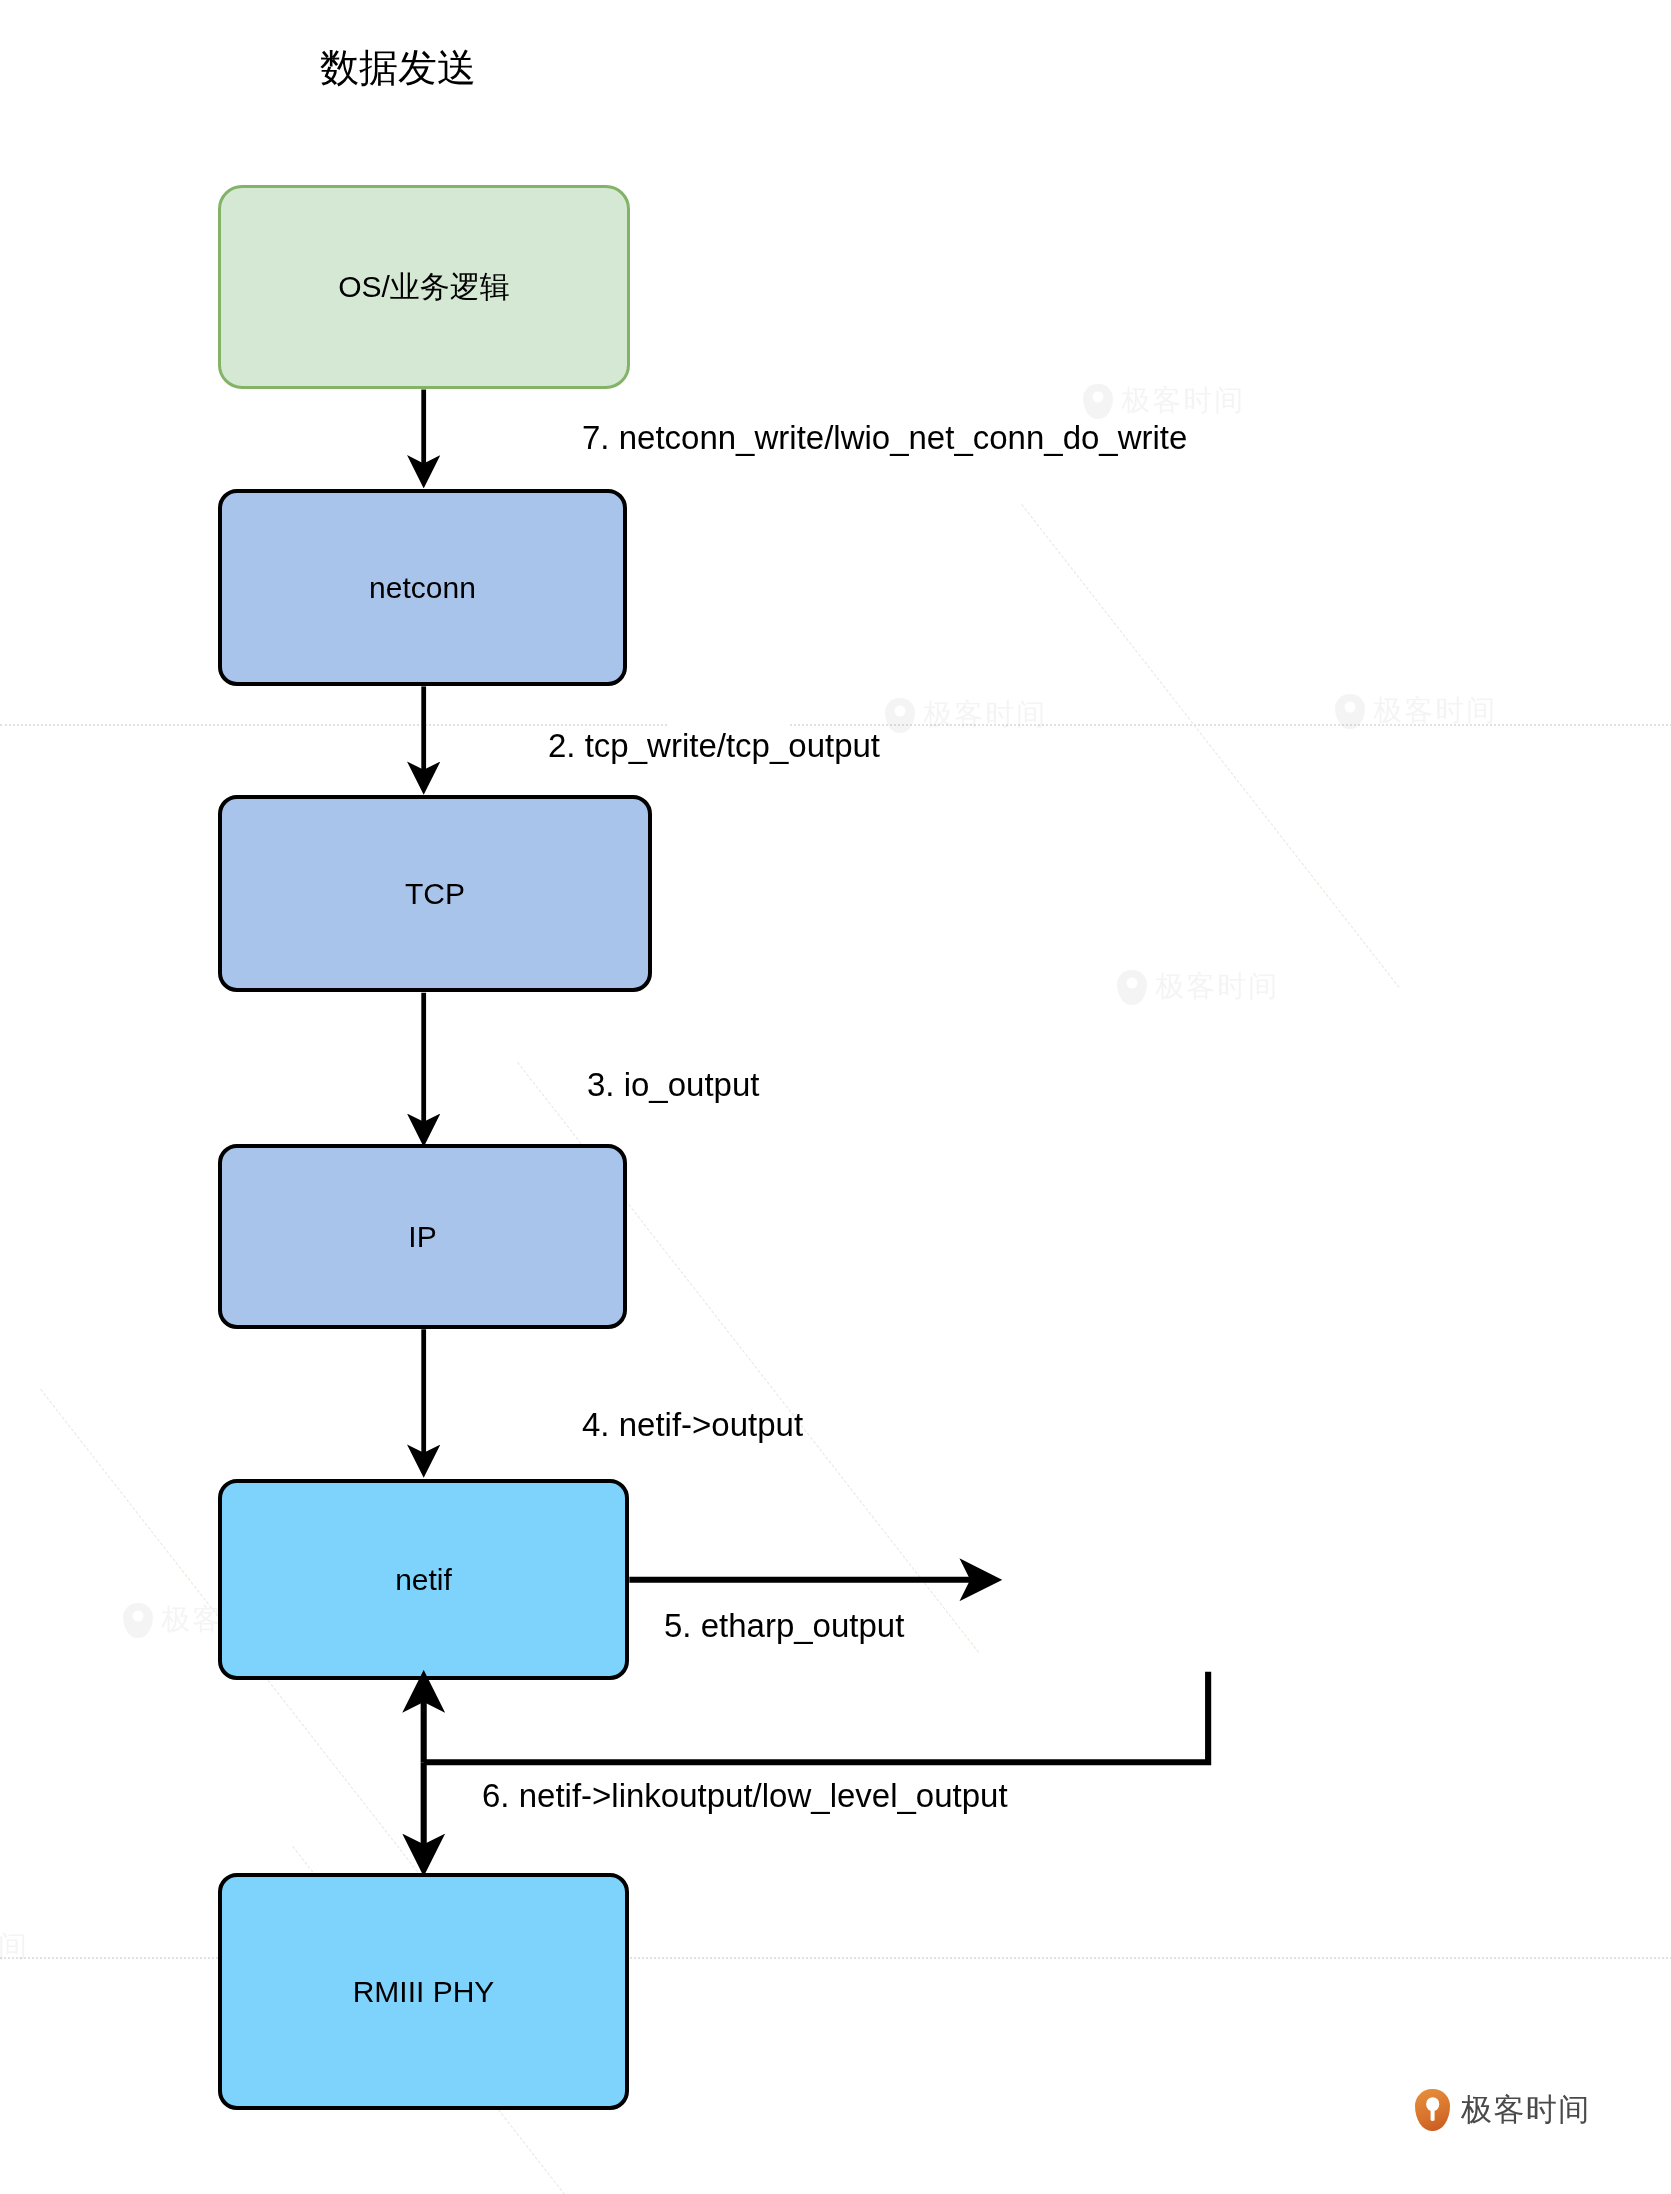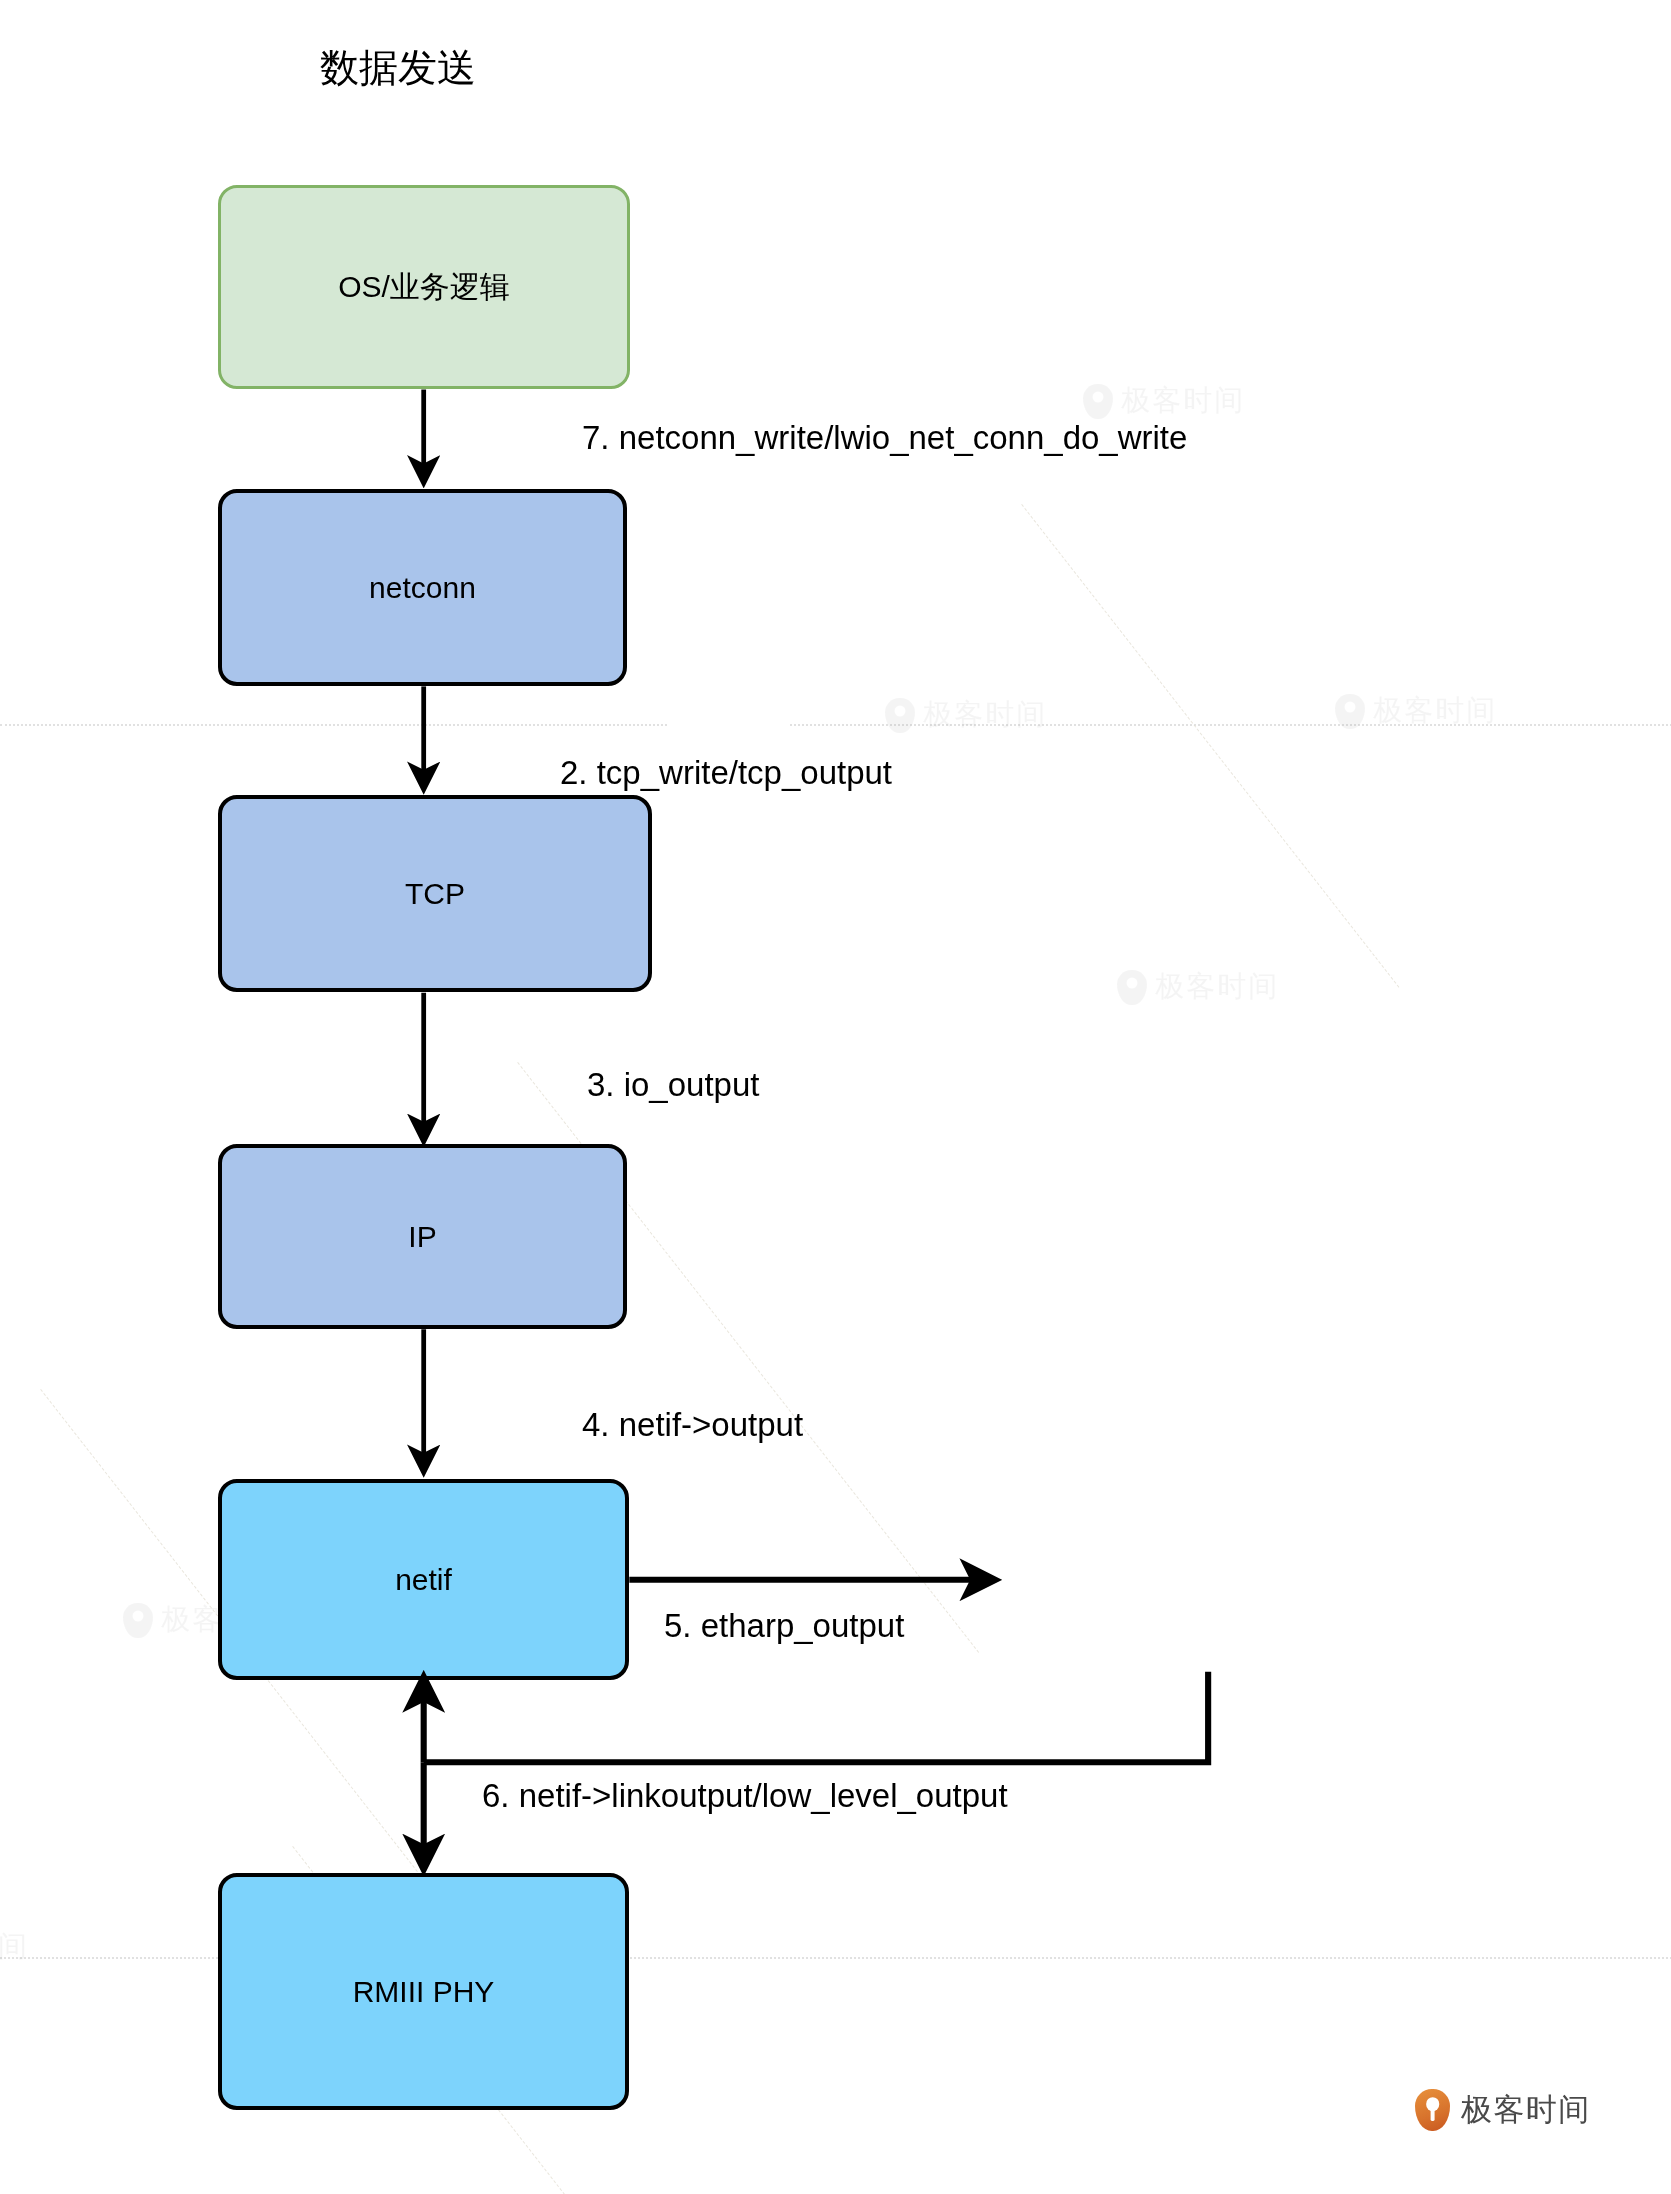--- a/index.html
+++ b/index.html
@@ -240,21 +240,21 @@
 
       <line x1="622" y1="1952" x2="622" y2="2158" stroke="#000" stroke-width="7" marker-end="url(#ah)"></line>
 
       <line x1="924" y1="2320" x2="1456" y2="2320" stroke="#000" stroke-width="9" marker-end="url(#ah)"></line>
 
       <path d="M 1774 2455 L 1774 2588 L 622 2588" fill="none" stroke="#000" stroke-width="9"></path>
       <line x1="622" y1="2588" x2="622" y2="2468" stroke="#000" stroke-width="9" marker-end="url(#ah)"></line>
       <line x1="622" y1="2588" x2="622" y2="2740" stroke="#000" stroke-width="9" marker-end="url(#ah)"></line>
     </svg>
 
-    <div class="node green" style="left:218px; top:185px; width:412px; height:204px;">
+    <div class="node green" style="left:218px; top:185px; width:412px; height:204px;border-radius:24px;">
       <span class="node-label">OS/业务逻辑</span>
     </div>
 
     <div class="node blue" style="left:218px; top:489px; width:409px; height:197px;">
       <span class="node-label">netconn</span>
     </div>
 
     <div class="node blue" style="left:218px; top:795px; width:434px; height:197px;">
       <span class="node-label">TCP</span>
     </div>
@@ -266,21 +266,21 @@
     <div class="node yellow" style="left:218px; top:1479px; width:411px; height:201px;">
       <span class="node-label">netif</span>
     </div>
 
 
     <div class="node yellow" style="left:218px; top:1873px; width:411px; height:237px;">
       <span class="node-label">RMIII PHY</span>
     </div>
 
     <div class="edge-label" style="left:582px; top:419px;">7. netconn_write/lwio_net_conn_do_write</div>
-    <div class="edge-label" style="left:560px; top:727px;margin-top:27px;">2. tcp_write/tcp_output</div>
+    <div class="edge-label" style="left:548px; top:727px;">2. tcp_write/tcp_output</div>
     <div class="edge-label" style="left:587px; top:1066px;">3. io_output</div>
     <div class="edge-label" style="left:582px; top:1406px;">4. netif-&gt;output</div>
     <div class="edge-label" style="left:664px; top:1607px;">5. etharp_output</div>
     <div class="edge-label" style="left:482px; top:1777px;">6. netif-&gt;linkoutput/low_level_output</div>
 
     <div class="brand" style="left:1415px; top:2089px;">
       <span class="brand-mark"></span>
       <span class="brand-text">极客时间</span>
     </div>
 

